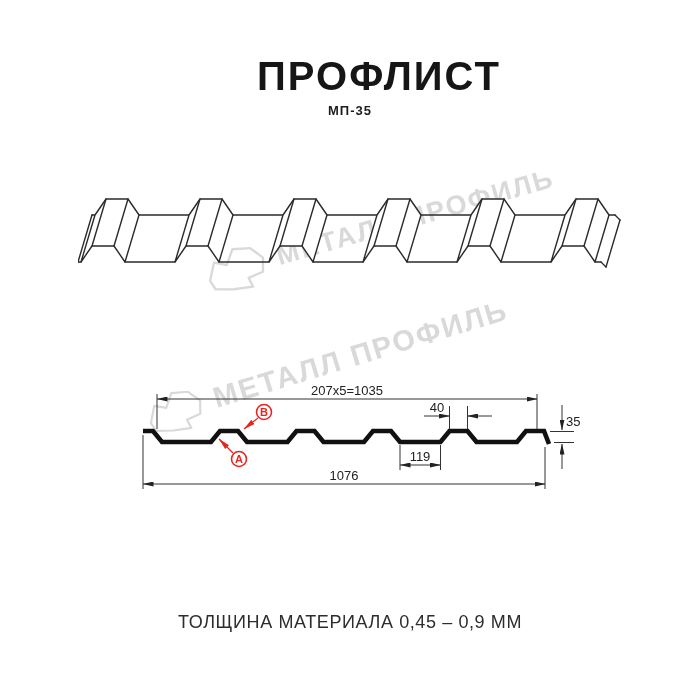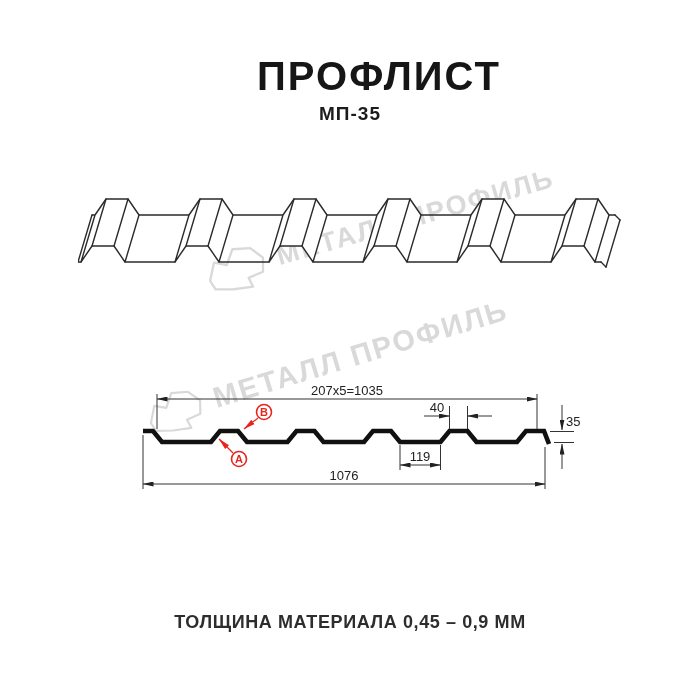--- a/index.html
+++ b/index.html
@@ -2,23 +2,23 @@
 <html><head>
 <meta charset="utf-8">
 <style>
   html,body{margin:0;padding:0;}
   body{width:700px;height:700px;position:relative;background:#ffffff;overflow:hidden;
        font-family:"Liberation Sans", sans-serif;}
   .abs{position:absolute;}
   .title{left:0;top:54px;width:700px;text-align:center;
          font-size:40px;font-weight:800;letter-spacing:2px;color:#161616;padding-left:29px;}
   .subtitle{left:0;top:103px;width:700px;text-align:center;
-            font-size:19px;font-weight:700;letter-spacing:1px;color:#1c1c1c;}
+            font-size:13px;font-weight:700;letter-spacing:1px;color:#1c1c1c;}
   .footer{left:0;top:612px;width:700px;text-align:center;
-          font-size:18px;font-weight:700;letter-spacing:0.6px;color:#2d2d2d;}
+          font-size:18px;font-weight:400;letter-spacing:0.6px;color:#2d2d2d;}
   .wm{display:flex;align-items:center;gap:10px;transform-origin:left center;
       pointer-events:none;white-space:nowrap;}
   .wm .wmtext{font-weight:800;color:#d9d9d9;letter-spacing:2px;}
   .wm1{left:206px;top:252px;transform:rotate(-16deg);}
   .wm1 .wmtext{font-size:27px;}
   .wm2{left:147px;top:396px;transform:rotate(-17deg);}
   .wm2 .wmtext{font-size:29px;}
   svg{display:block;}
   text{font-family:"Liberation Sans", sans-serif;}
   .dimtxt{font-size:13px;fill:#222222;}

